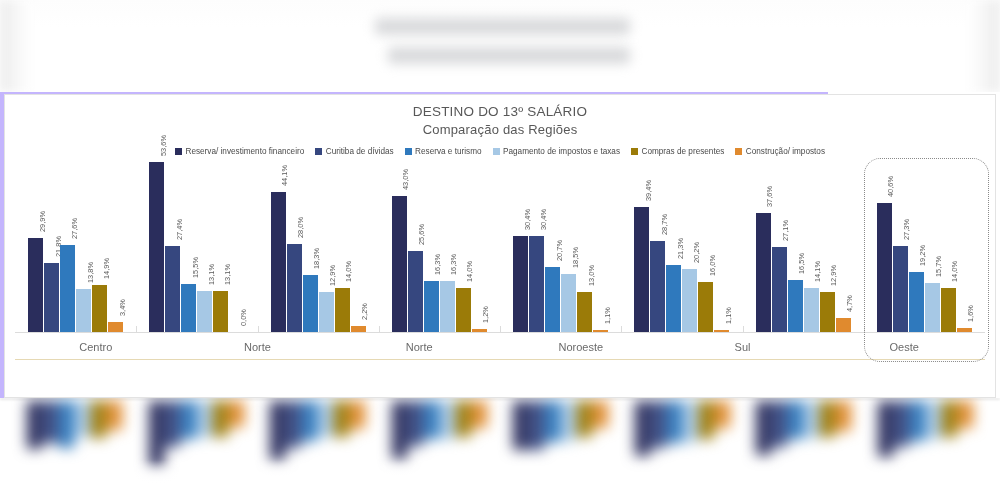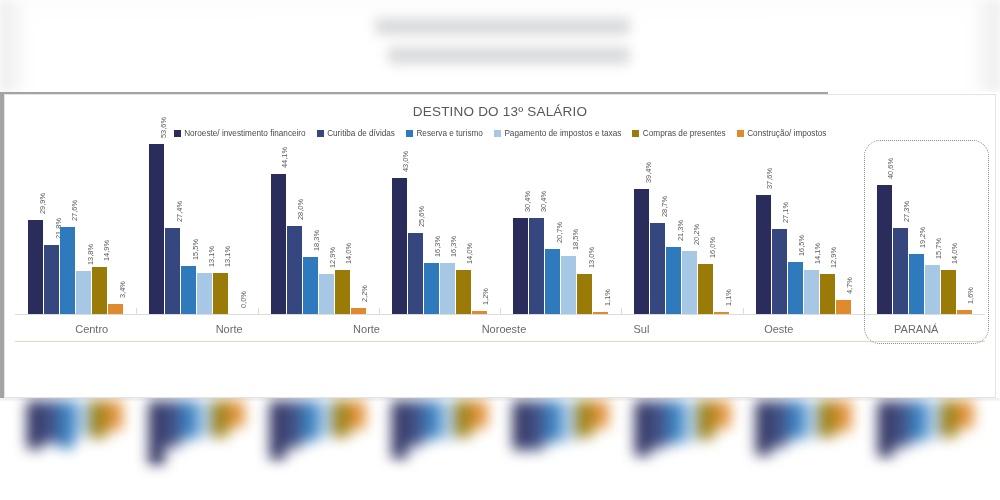--- a/index.html
+++ b/index.html
@@ -2,21 +2,21 @@
 <html><head>
 <meta charset="utf-8">
 <style>
   * { box-sizing: border-box; margin: 0; padding: 0; }
   html, body {
     width: 1000px; height: 500px;
     background: #ffffff;
     font-family: "Liberation Sans", sans-serif;
     overflow: hidden;
   }
-  #stage { position: relative; width: 828px; height: 500px; background:#a3a3a3;border-radius:22px; }
+  #stage { position: relative; width: 828px; height: 500px; background:#c4b5fd;border-radius:22px; }
 
   
   .blur-top {
     position: absolute; left:0; top:0; width:1000px; height:92px;
     background: linear-gradient(180deg,#fdfdfd 0%,#ffffff 30%,#ffffff 100%);
     overflow: hidden;
   }
   .blur-top .ghost-line {
     position:absolute; background:#d9dadc; filter: blur(6px); border-radius:4px;
   }
@@ -53,21 +53,21 @@
     content:""; position:absolute; left:0; bottom:0; width:1px; height:7px; background:#dcdcdc;
   }
   .bar-wrap { position:relative; width:15px; display:flex; align-items:flex-end; height:100%; }
   .bar { width:15px; position:relative; }
   .bar-label {
     position:absolute; left:50%; bottom:100%; transform-origin: left bottom;
     transform: rotate(-90deg) translate(6px, 11px);
     font-size:7.4px; color:#5a5a5a; white-space:nowrap; letter-spacing:0px;
   }
 
-  .cats { position:absolute; left:18px; right:10px; bottom:0; height:27px; display:flex; }
+  .cats { position:absolute; left:10px; right:10px; bottom:0; height:27px; display:flex; }
   .cat { flex:1 1 0; display:flex; align-items:center; justify-content:center;
          font-size:11px; color:#6a6a6a; position:relative; }
 
   
   .highlight {
     position:absolute; border:1.6px dotted #8a8a8a; border-radius:16px;
     pointer-events:none;
   }
 
   
@@ -89,25 +89,26 @@
 
   <div class="blur-top">
     <div class="edgeL"></div>
     <div class="edgeR"></div>
     <div class="ghost-line g1"></div>
     <div class="ghost-line g2"></div>
   </div>
 
   <div class="card">
     <div class="chart-title">DESTINO DO 13º SALÁRIO</div>
+    <div class="chart-subtitle">Comparação das Regiões</div>
 
     <div class="legend" id="legend">
         <div class="legend-item">
           <span class="legend-swatch" style="background: rgb(42, 45, 92);"></span>
-          <span class="legend-label">Noroeste/ investimento financeiro</span>
+          <span class="legend-label">Reserva/ investimento financeiro</span>
         </div>
         <div class="legend-item">
           <span class="legend-swatch" style="background: rgb(54, 71, 127);"></span>
           <span class="legend-label">Curitiba de dívidas</span>
         </div>
         <div class="legend-item">
           <span class="legend-swatch" style="background: rgb(47, 121, 189);"></span>
           <span class="legend-label">Reserva e turismo</span>
         </div>
         <div class="legend-item">
@@ -385,21 +386,20 @@
         </div>
       <div class="axis-line"></div>
       <div class="axis-line2"></div>
       <div class="cats" id="cats">
           <div class="cat">Centro</div>
           <div class="cat">Norte</div>
           <div class="cat">Norte</div>
           <div class="cat">Noroeste</div>
           <div class="cat">Sul</div>
           <div class="cat">Oeste</div>
-          <div class="cat">PARANÁ</div>
         </div>
       <div class="highlight" id="highlight" style="left: 858.5px; width: 125.5px; top: -4px; bottom: -2px;"></div>
     </div>
   </div>
 
   <div class="blur-bottom">
     <div class="topline"></div>
     <div class="bb-groups" id="bbGroups">
         <div class="bb-group">
           <div class="bb-bar" style="background: rgb(42, 45, 92); height: 48.3134px;"></div>

